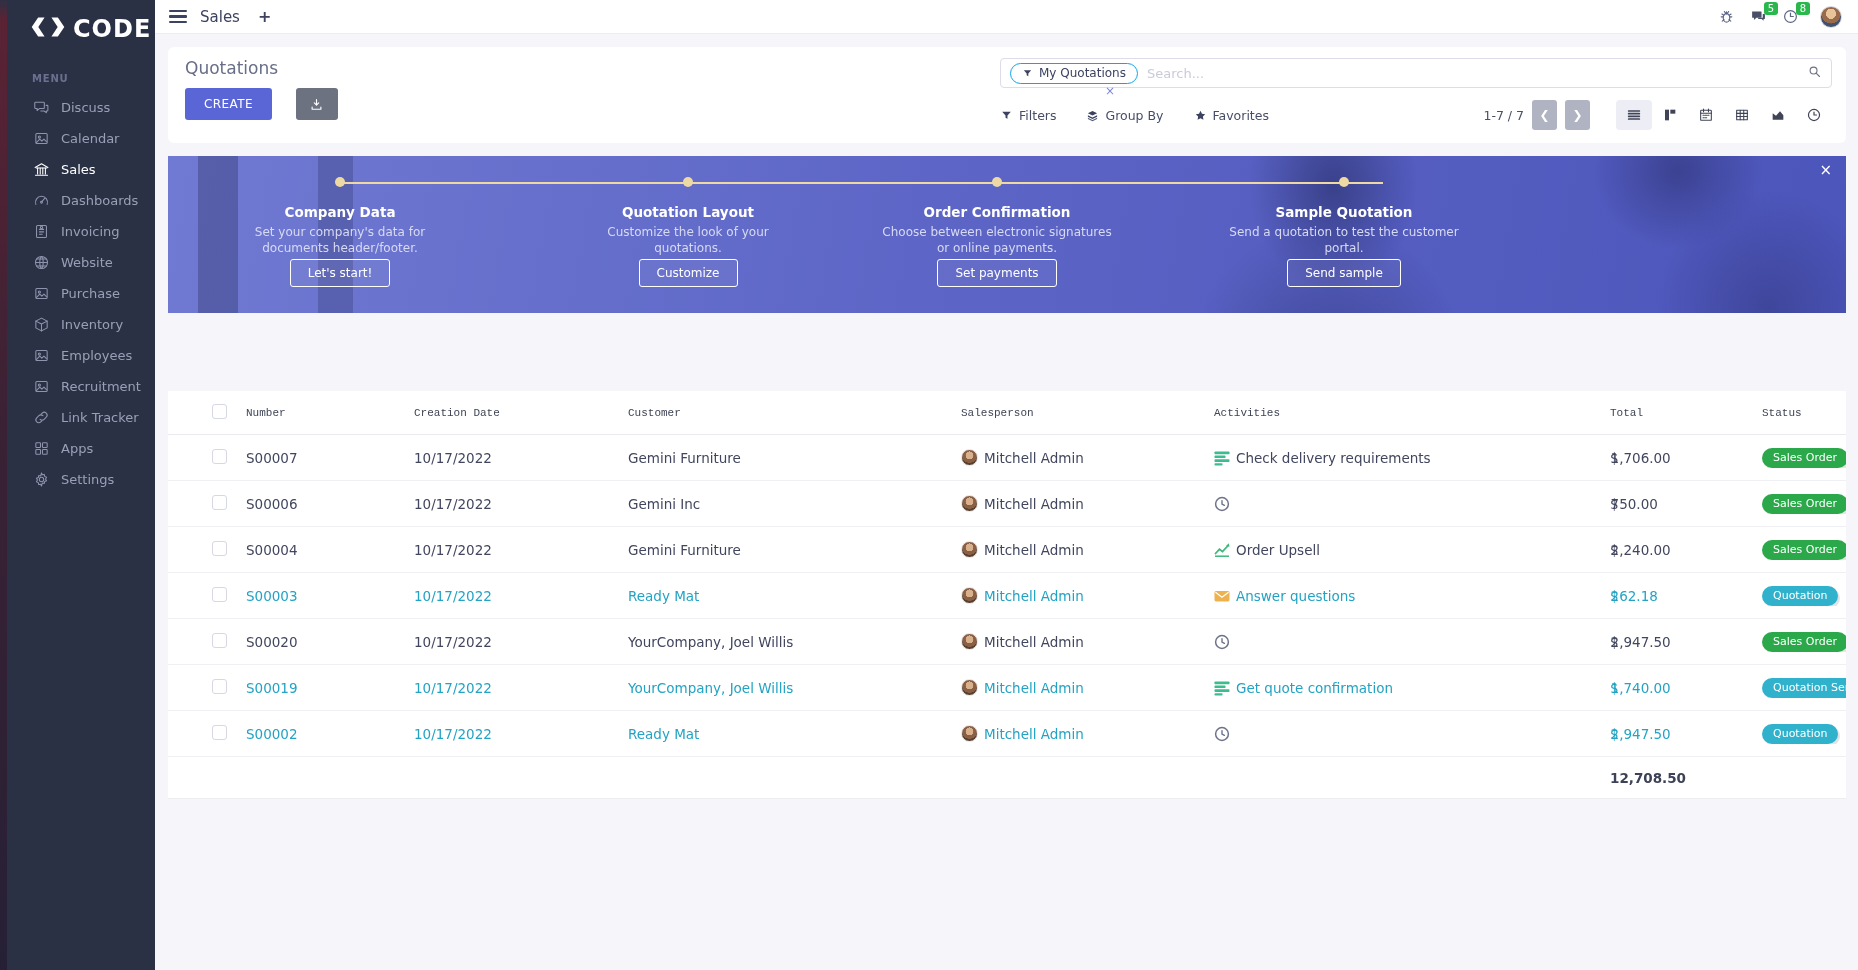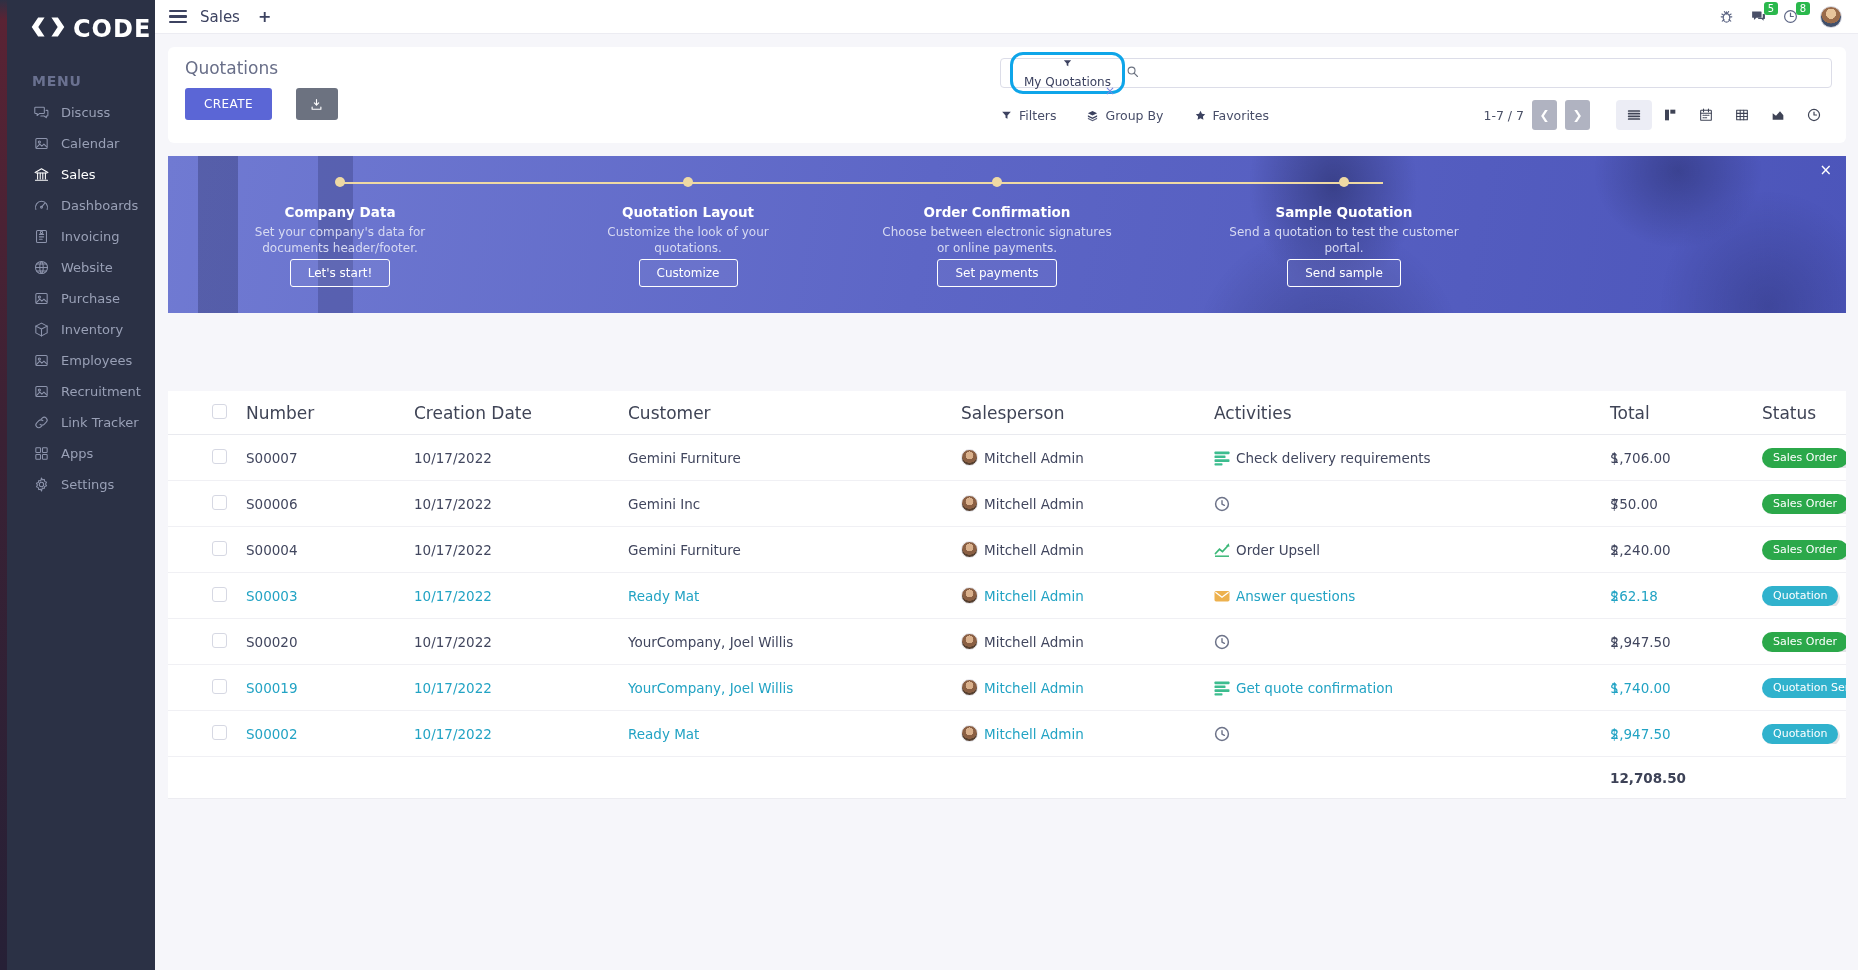--- a/index.html
+++ b/index.html
@@ -7,21 +7,21 @@
   body { font-family:"DejaVu Sans","Liberation Sans",sans-serif; background:#f6f6fa; color:#41465e; }
   .app { display:flex; width:100%; height:100%; }
 
   
   .sidebar { width:155px; flex-shrink:0; background:#2b3145; position:relative; padding-left:16px; }
   .edge-strip { position:absolute; left:0; top:0; width:7px; height:100%;
                 background:linear-gradient(180deg,#59233311,#5a2334 2%,#3a2134 45%,#262036 100%); }
   .logo { display:flex; align-items:center; gap:7px; padding:15px 0 0 14px; }
   .logo svg { width:36px; height:24px; }
   .logo-text { color:#fff; font-size:24px; font-weight:bold; letter-spacing:1px; }
-  .menu-label { color:#667; color:#6a7190; font-size:14px; font-weight:bold; letter-spacing:.8px; margin:30px 0 8px 16px; }
+  .menu-label { color:#667; color:#6a7190; font-size:10px; font-weight:bold; letter-spacing:.8px; margin:30px 0 8px 16px; }
   .mi { display:flex; align-items:center; gap:11px; padding:7px 4px 7px 17px; color:#99a0b6; font-size:13px; cursor:pointer; }
   .mi .mi-icon { width:17px; height:17px; display:inline-flex; }
   .mi .mi-icon svg { width:17px; height:17px; stroke:#8d94ac; fill:none; stroke-width:1.5; stroke-linecap:round; stroke-linejoin:round; }
   .mi.active { color:#fff; }
   .mi.active .mi-icon svg { stroke:#fff; }
 
   
   .main { flex:1; display:flex; flex-direction:column; min-width:0; }
   .navbar { height:34px; background:#fff; border-bottom:1px solid #ececf2; display:flex; align-items:center; padding:0 16px 0 14px; flex-shrink:0; }
   .hamburger { width:18px; display:inline-flex; flex-direction:column; gap:3px; cursor:pointer; }
@@ -40,21 +40,21 @@
   
   .cp-card { background:#fff; border-radius:6px; padding:11px 14px 13px 17px; display:flex; justify-content:space-between; }
   .cp-title { color:#686e88; font-size:17px; margin-bottom:10px; }
   .cp-btnrow { display:flex; gap:24px; }
   .btn-create { background:#5b66d6; color:#fff; border:none; border-radius:3px; font-size:12px; letter-spacing:.4px; padding:9px 19px; cursor:pointer; font-family:inherit; }
   .btn-export { background:#6c7280; border:none; border-radius:3px; width:42px; display:inline-flex; align-items:center; justify-content:center; cursor:pointer; }
   .btn-export svg { width:15px; height:15px; stroke:#fff; fill:none; stroke-width:1.8; stroke-linecap:round; stroke-linejoin:round; }
 
   .cp-right { width:832px; display:flex; flex-direction:column; }
   .searchbar { position:relative; height:30px; border:1px solid #dcdde8; border-radius:4px; display:flex; align-items:center; padding:0 9px; background:#fff; }
-  .facet { display:inline-flex; align-items:center; gap:6px; border:3px solid #0ea5e9; border-radius:13px; padding:2.5px 11px; font-size:12px; color:#3c4260; cursor:pointer;flex-direction:column; }
+  .facet { display:inline-flex; align-items:center; gap:6px; border:1px solid #0ea5e9; border-radius:13px; padding:2.5px 11px; font-size:12px; color:#3c4260; cursor:pointer; }
   .facet svg { width:11px; height:11px; }
   .facet-x { position:absolute; left:104px; top:25px; color:#7b87e2; font-size:12px; cursor:pointer; }
   .search-ph { color:#c9cbd8; font-size:13px; margin-left:9px; flex:1; border:none; outline:none; font-family:inherit; background:transparent; }
   .search-ph::placeholder { color:#c9cbd8; }
   .search-mag svg { width:15px; height:15px; stroke:#6b7280; fill:none; stroke-width:1.8; stroke-linecap:round; }
 
   .filterrow { display:flex; align-items:center; margin-top:12px; font-size:12.5px; color:#474d68; }
   .frow-item { display:inline-flex; align-items:center; gap:6px; margin-right:30px; cursor:pointer; }
   .frow-item svg { width:13px; height:13px; }
   .pager { margin-left:auto; display:flex; align-items:center; gap:8px; }
@@ -80,21 +80,21 @@
   .step-dot { width:10px; height:10px; border-radius:50%; background:#eed9a4; margin:0 auto; }
   .step-title { margin-top:17px; color:#fff; font-weight:600; font-size:13.5px; }
   .step-desc { width:230px; margin:5px auto 0; color:#d7daf2; font-size:12px; line-height:1.3; }
   .step-btn { margin-top:3px; display:inline-block; border:1px solid #fff; color:#fff; font-size:12px;
     padding:6px 17px; border-radius:3px; background:rgba(255,255,255,.05); cursor:pointer; font-family:inherit; }
 
   
   .table-wrap { margin-top:78px; background:#fff; }
   .trow { display:grid; grid-template-columns:78px 168px 214px 333px 253px 1fr 140px 96px;
     align-items:center; height:46px; border-bottom:1px solid #f0f0f4; font-size:13.5px; color:#41465e; }
-  .trow.thead { height:44px; font-size:17px; color:#3f4456; border-bottom:1px solid #e9eaef; }
+  .trow.thead { height:44px; font-size:11px; color:#3f4456; border-bottom:1px solid #e9eaef;font-family:Liberation Mono, monospace; }
   .cell.sel { padding-left:44px; }
   .cb { width:15px; height:15px; border:1px solid #d6d8e3; border-radius:3px; background:#fff; display:inline-block; cursor:pointer; }
   .cell.sales, .cell.act { display:flex; align-items:center; gap:6px; }
   .avatar { width:17px; height:17px; border-radius:50%; flex-shrink:0;
     background:radial-gradient(circle at 50% 36%, #d9b08c 0 32%, #8a5f43 33% 60%, #56402f 61%); border:1px solid #e4e4ea; }
   .act-icon { width:16px; height:16px; display:inline-flex; flex-shrink:0; cursor:pointer; }
   .act-icon svg { width:16px; height:16px; }
   .cell.total { text-align:left; padding-right:4px; }
   .cur { display:inline-block; margin-right:-8px; }
   .cell.status { padding-left:12px; overflow:hidden; white-space:nowrap; }
@@ -305,20 +305,21 @@
         </div>
         <div class="cp-right">
           <div class="searchbar">
             <span class="facet">
               <svg viewBox="0 0 24 24" fill="#3c4260">
                   <path d="M4 5h16l-6.2 7v6l-3.6-2v-4z"></path>
                 </svg>
               <span>My Quotations</span>
             </span>
             <span class="facet-x">×</span>
+            <input class="search-ph" placeholder="Search..." style="">
             <span class="search-mag">
               <svg viewBox="0 0 24 24">
                   <circle cx="10.5" cy="10.5" r="5.5"></circle>
                   <path d="M14.6 14.6L20 20"></path>
                 </svg>
             </span>
           </div>
           <div class="filterrow">
             <span class="frow-item">
               <svg viewBox="0 0 24 24" fill="#3c4260">

